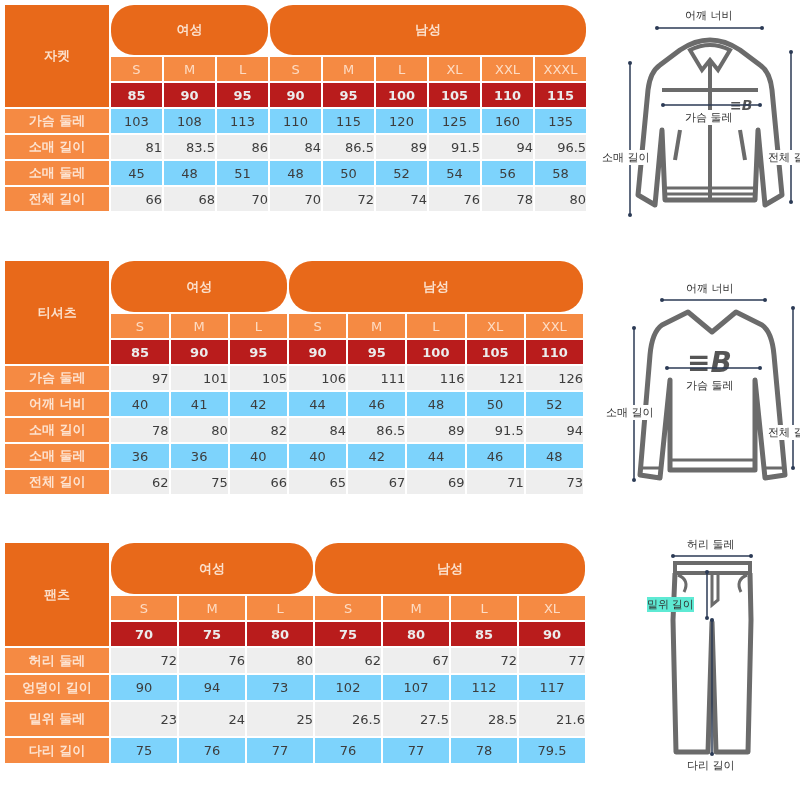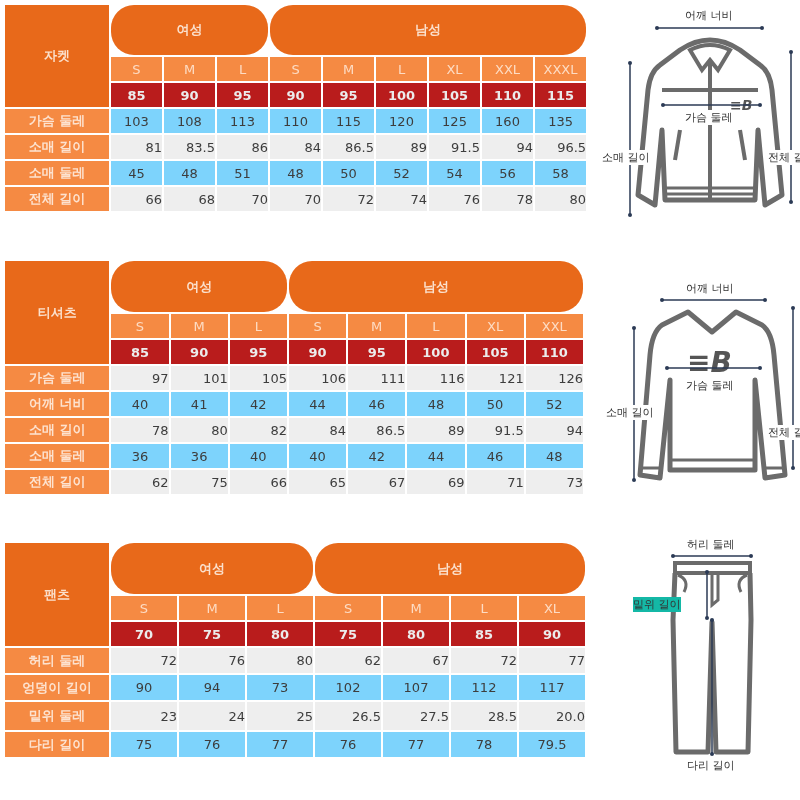--- a/index.html
+++ b/index.html
@@ -304,29 +304,29 @@
   <tr class="odd" style="height:25px">
     <td class="label-cell">엉덩이 길이</td>
     <td class="val-cell">90</td>
     <td class="val-cell">94</td>
     <td class="val-cell">73</td>
     <td class="val-cell">102</td>
     <td class="val-cell">107</td>
     <td class="val-cell">112</td>
     <td class="val-cell">117</td>
   </tr>
-  <tr class="even" style="height:28px">
+  <tr class="even" style="height:34px">
     <td class="label-cell">밑위 둘레</td>
     <td class="val-cell">23</td>
     <td class="val-cell">24</td>
     <td class="val-cell">25</td>
     <td class="val-cell">26.5</td>
     <td class="val-cell">27.5</td>
     <td class="val-cell">28.5</td>
-    <td class="val-cell">20.0</td>
+    <td class="val-cell">21.6</td>
   </tr>
   <tr class="odd" style="height:25px">
     <td class="label-cell">다리 길이</td>
     <td class="val-cell">75</td>
     <td class="val-cell">76</td>
     <td class="val-cell">77</td>
     <td class="val-cell">76</td>
     <td class="val-cell">77</td>
     <td class="val-cell">78</td>
     <td class="val-cell">79.5</td>
@@ -351,15 +351,15 @@
 
     <line x1="87" y1="42" x2="87" y2="88" stroke="#2b3a55" stroke-width="1.5"></line>
     <circle cx="87" cy="42" r="2" fill="#2b3a55"></circle>
       <circle cx="87" cy="88" r="2" fill="#2b3a55"></circle>
 
     <line x1="92" y1="90" x2="92" y2="224" stroke="#2b3a55" stroke-width="1.5"></line>
     <circle cx="92" cy="90" r="2" fill="#2b3a55"></circle>
       <circle cx="92" cy="224" r="2" fill="#2b3a55"></circle>
   </svg>
   <span class="dlabel" style="left:67px; top:7px;">허리 둘레</span>
-  <span class="dlabel" style="left:13px; top:67px; background:#14b8a6;">밑위 길이</span>
+  <span class="dlabel" style="left:27px; top:67px; background:#5eead4;font-family:Liberation Serif, serif;">밑위 길이</span>
   <span class="dlabel" style="left:67px; top:228px;">다리 길이</span>
 </div>
 
 </body></html>

